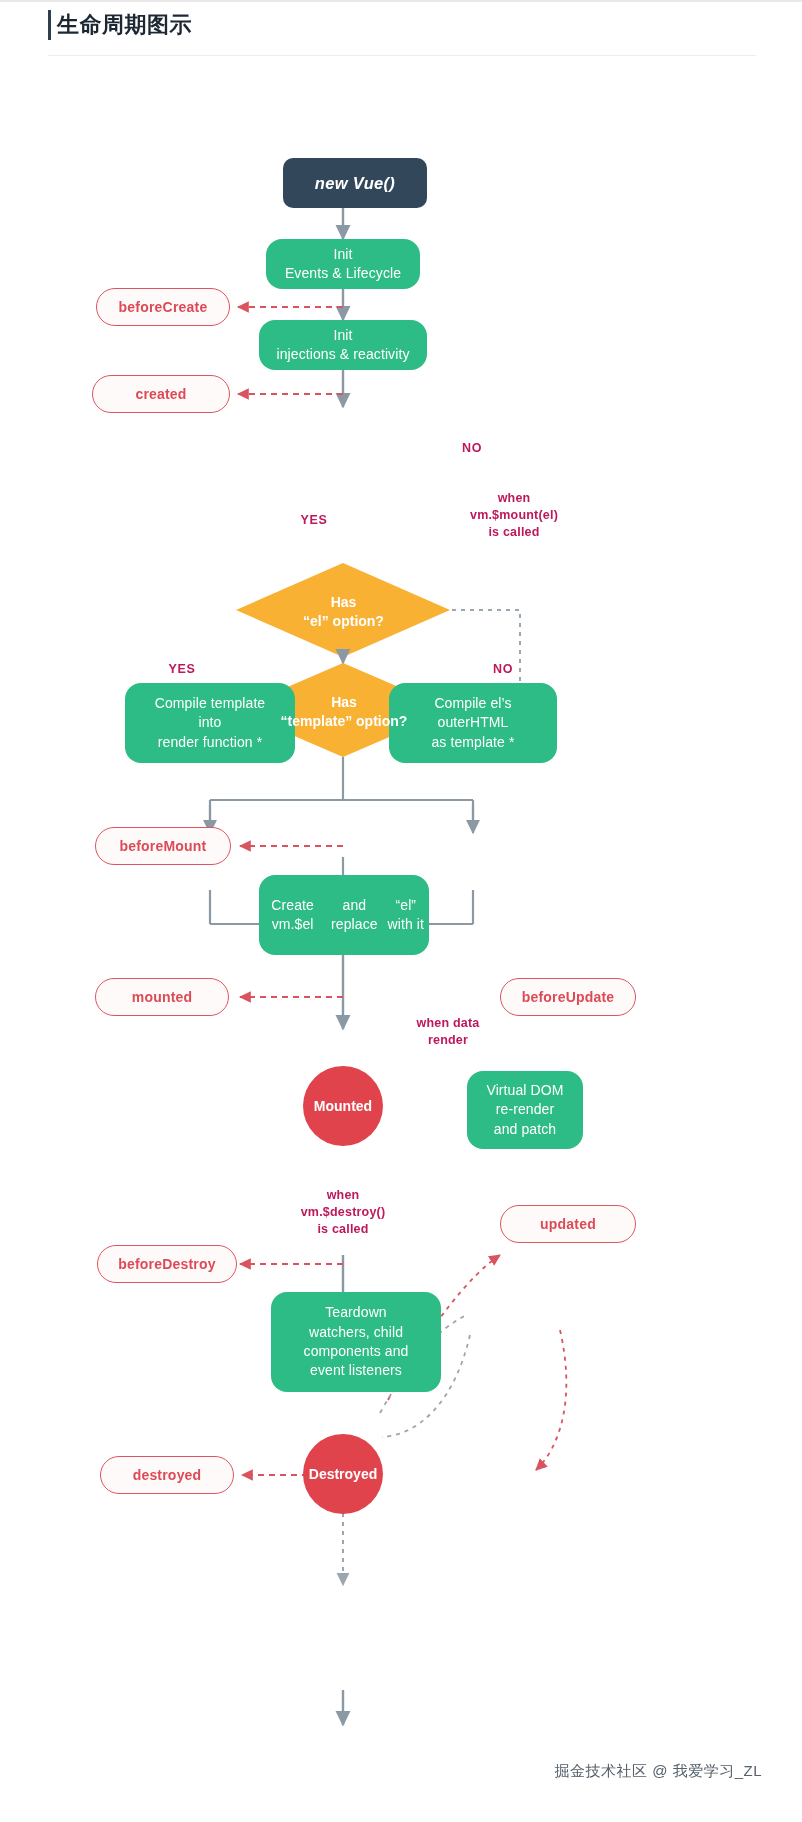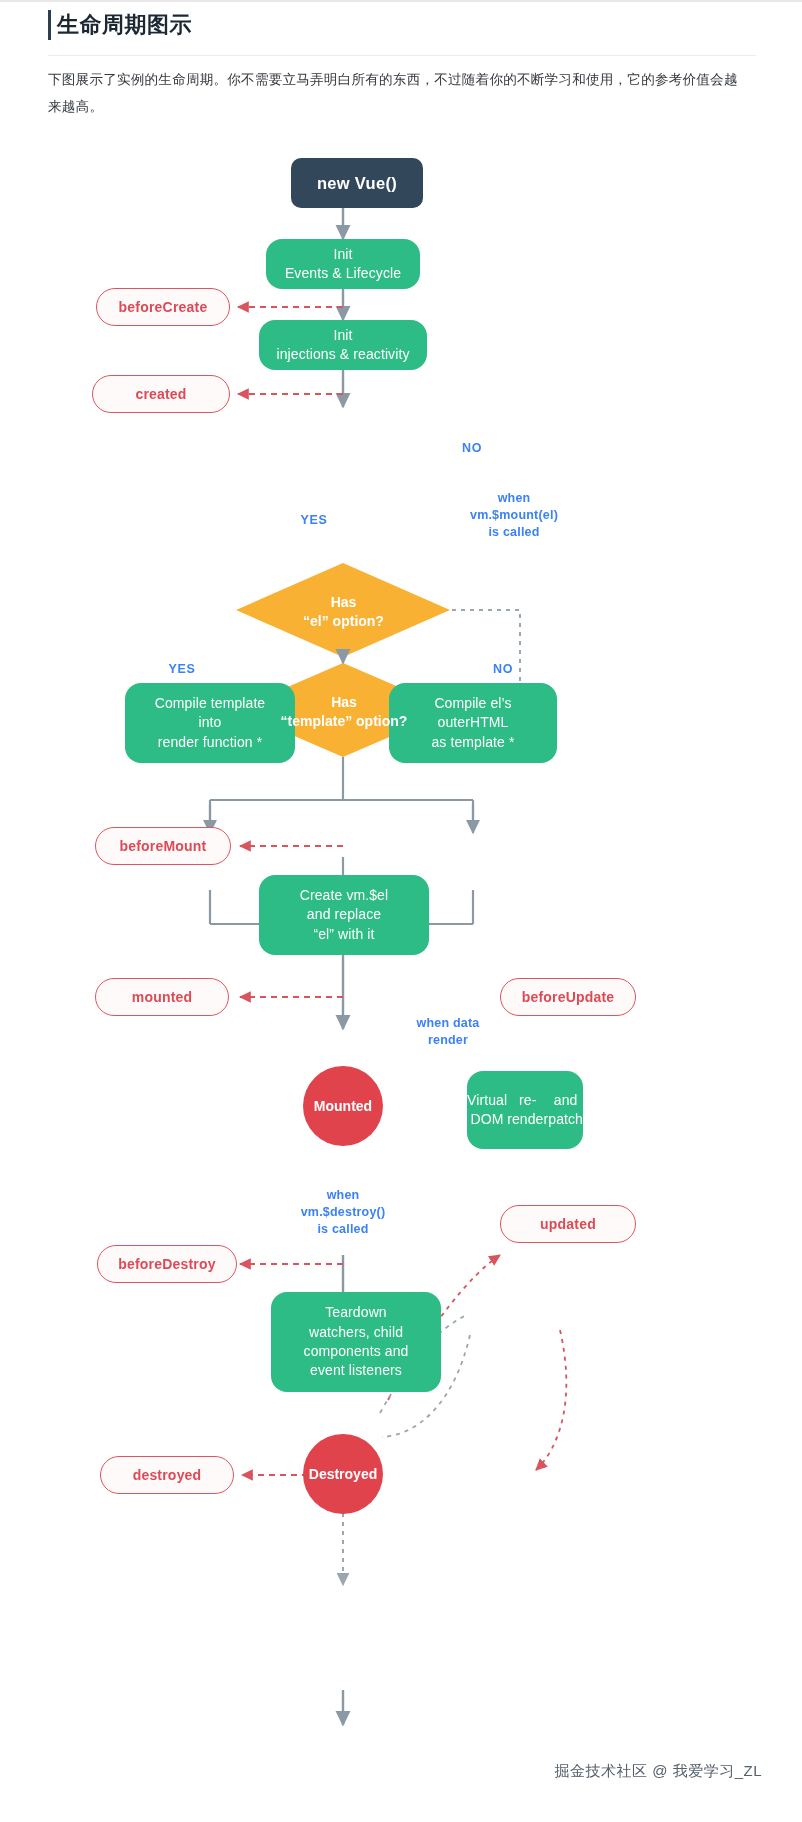--- a/index.html
+++ b/index.html
@@ -55,21 +55,21 @@
   }
   .n-circle {
     background:#e0434c; color:#ffffff; border-radius:50%;
     font-weight:700; font-size:14px;
   }
   .n-diamond-label {
     color:#ffffff; font-size:14px; line-height:1.35; z-index:3;
     pointer-events:none;
   }
   .edge-label {
-    position:absolute; color:#3b82f6; font-weight:700; font-size:12.5px;
+    position:absolute; color:#be185d; font-weight:700; font-size:12.5px;
     letter-spacing:0.6px; text-align:center; line-height:1.35;
   }
   .edge-label.small { font-size:12.5px; letter-spacing:0.2px; }
 
   .watermark {
     position:absolute; right:40px; top:1762px;
     font-size:15px; color:#55606b; letter-spacing:0.5px;
   }
 </style>
 </head>
@@ -77,21 +77,20 @@
 
 <div class="page">
 
   <div class="topline"></div>
 
   <div class="title-wrap">
     <div class="title">生命周期图示</div>
   </div>
   <div class="rule"></div>
 
-  <div class="intro">下图展示了实例的生命周期。你不需要立马弄明白所有的东西，不过随着你的不断学习和使用，它的参考价值会越来越高。</div>
 
   <div class="diagram">
 
     <svg width="802" height="1620">
       <defs>
         <marker id="ar-gray" markerWidth="8" markerHeight="8" refX="6" refY="4" orient="auto">
           <path d="M0,0.8 L6.6,4 L0,7.2 Z" fill="#8a99a4"></path>
         </marker>
         <marker id="ar-red" markerWidth="8" markerHeight="8" refX="6" refY="4" orient="auto">
           <path d="M0,0.8 L6.6,4 L0,7.2 Z" fill="#d9545f"></path>
@@ -135,21 +134,21 @@
       <path d="M388,1255 C430,1180 470,1130 500,1110" stroke="#d9545f" stroke-width="1.8" fill="none" stroke-dasharray="4,5" marker-end="url(#ar-red)"></path>
 
       <path d="M380,1268 C410,1215 430,1190 466,1170" stroke="#9aa7b0" stroke-width="1.8" fill="none" stroke-dasharray="4,5"></path>
 
       <path d="M560,1185 C575,1250 562,1300 536,1325" stroke="#d9545f" stroke-width="1.8" fill="none" stroke-dasharray="4,5" marker-end="url(#ar-red)"></path>
 
       <path d="M470,1190 C455,1255 420,1290 382,1292" stroke="#9aa7b0" stroke-width="1.8" fill="none" stroke-dasharray="4,5"></path>
       <path d="M500,1128 C470,1140 455,1155 466,1168" stroke="#9aa7b0" stroke-width="0" fill="none"></path>
     </svg>
 
-    <div class="node n-dark" style="left:291px; top:13px; width:132px; height:50px;">
+    <div class="node n-dark" style="left:283px; top:13px; width:144px; height:50px;font-style:italic;">
       <span>new Vue()</span>
     </div>
 
     <div class="node n-green" style="left:266px; top:94px; width:154px; height:50px; flex-direction:column;">
       <span>Init</span>
       <span>Events &amp; Lifecycle</span>
     </div>
 
     <div class="node n-green" style="left:259px; top:175px; width:168px; height:50px; flex-direction:column;">
       <span>Init</span>
@@ -197,21 +196,21 @@
     <div class="node n-green" style="left:389px; top:538px; width:168px; height:80px; flex-direction:column;">
       <span>Compile el’s</span>
       <span>outerHTML</span>
       <span>as template *</span>
     </div>
 
     <div class="node n-hook" style="left:95px; top:682px; width:136px; height:38px;">
       <span>beforeMount</span>
     </div>
 
-    <div class="node n-green" style="left:259px; top:730px; width:170px; height:80px; flex-direction:column;">
+    <div class="node n-green" style="left:259px; top:730px; width:170px; height:80px; flex-direction:row;">
       <span>Create vm.$el</span>
       <span>and replace</span>
       <span>“el” with it</span>
     </div>
 
     <div class="node n-hook" style="left:95px; top:833px; width:134px; height:38px;">
       <span>mounted</span>
     </div>
 
     <div class="node n-hook" style="left:500px; top:833px; width:136px; height:38px;">
@@ -220,21 +219,21 @@
 
     <div class="edge-label small" style="left:388px; top:870px; width:120px;">
       <div>when data</div>
       <div>render</div>
     </div>
 
     <div class="node n-circle" style="left:303px; top:921px; width:80px; height:80px;">
       <span>Mounted</span>
     </div>
 
-    <div class="node n-green" style="left:467px; top:926px; width:116px; height:78px; flex-direction:row;">
+    <div class="node n-green" style="left:467px; top:926px; width:116px; height:78px; flex-direction:column;">
       <span>Virtual DOM</span>
       <span>re-render</span>
       <span>and patch</span>
     </div>
 
     <div class="node n-hook" style="left:500px; top:1060px; width:136px; height:38px;">
       <span>updated</span>
     </div>
 
     <div class="edge-label small" style="left:273px; top:1042px; width:140px;">

